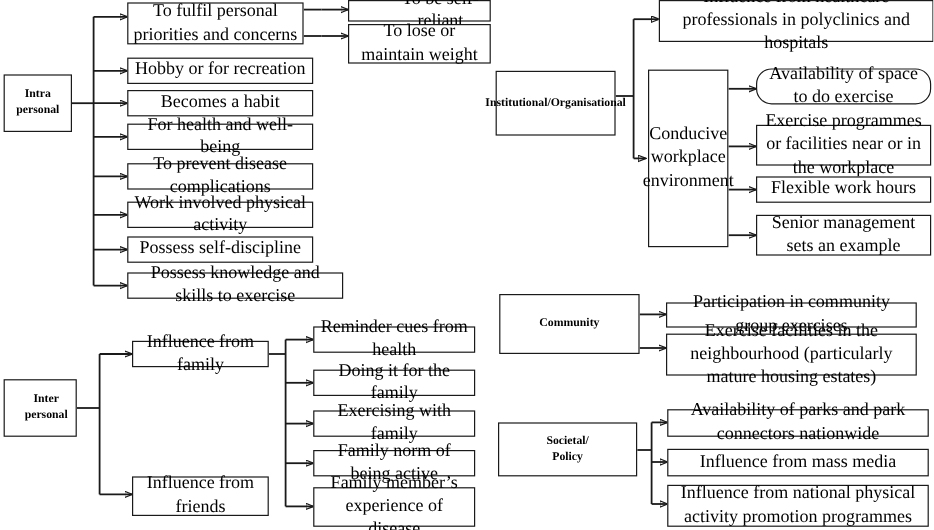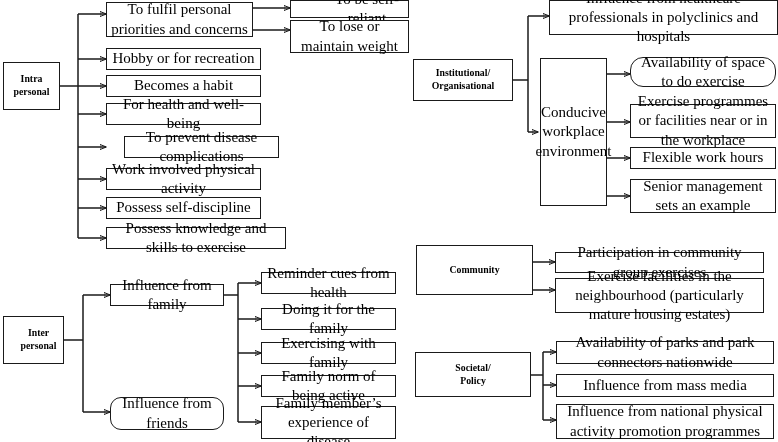--- a/index.html
+++ b/index.html
@@ -91,43 +91,43 @@
 
   <div class="box level1" style="left:3px;top:62px;width:57px;height:48px;flex-direction:column;">
     <span>Intra</span>
     <span>personal</span>
   </div>
 
   <div class="box sub" style="left:106px;top:2px;width:147px;height:35px;">To fulfil personal priorities and concerns</div>
   <div class="box sub" style="left:106px;top:48px;width:155px;height:22px;">Hobby or for recreation</div>
   <div class="box sub" style="left:106px;top:75px;width:155px;height:22px;">Becomes a habit</div>
   <div class="box sub" style="left:106px;top:103px;width:155px;height:22px;">For health and well-being</div>
-  <div class="box sub" style="left:106px;top:136px;width:155px;height:22px;margin-left:18px;">To prevent disease complications</div>
+  <div class="box sub" style="left:106px;top:136px;width:155px;height:22px;">To prevent disease complications</div>
   <div class="box sub" style="left:106px;top:168px;width:155px;height:22px;">Work involved physical activity</div>
   <div class="box sub" style="left:106px;top:197px;width:155px;height:22px;">Possess self-discipline</div>
   <div class="box sub" style="left:106px;top:227px;width:180px;height:22px;">Possess knowledge and skills to exercise</div>
 
   <div class="box sub" style="left:290px;top:0px;width:119px;height:18px;padding-left:38px;">To be self-reliant</div>
   <div class="box sub" style="left:290px;top:20px;width:119px;height:33px;">To lose or maintain weight</div>
 
   <div class="box level1" style="left:3px;top:316px;width:61px;height:48px;flex-direction:column;padding-left:13px;">
     <span>Inter</span>
     <span>personal</span>
   </div>
 
   <div class="box sub" style="left:110px;top:284px;width:114px;height:22px;">Influence from family</div>
-  <div class="box sub" style="left:110px;top:397px;width:114px;height:33px;border-radius:11px;">Influence from friends</div>
+  <div class="box sub" style="left:110px;top:397px;width:114px;height:33px;">Influence from friends</div>
 
   <div class="box sub" style="left:261px;top:272px;width:135px;height:22px;">Reminder cues from health</div>
   <div class="box sub" style="left:261px;top:308px;width:135px;height:22px;">Doing it for the family</div>
   <div class="box sub" style="left:261px;top:342px;width:135px;height:22px;">Exercising with family</div>
   <div class="box sub" style="left:261px;top:375px;width:135px;height:22px;">Family norm of being active</div>
   <div class="box sub" style="left:261px;top:406px;width:135px;height:33px;">Family member’s experience of disease</div>
 
-  <div class="box level1" style="left:413px;top:59px;width:100px;height:42px;flex-direction:column;">
+  <div class="box level1" style="left:413px;top:59px;width:100px;height:54px;flex-direction:row;">
     <span>Institutional/</span>
     <span>Organisational</span>
   </div>
 
   <div class="box sub" style="left:549px;top:0px;width:229px;height:35px;">Influence from healthcare professionals in polyclinics and hospitals</div>
   <div class="box sub" style="left:540px;top:58px;width:67px;height:148px;">Conducive workplace environment</div>
 
   <div class="box sub" style="left:630px;top:57px;width:146px;height:30px;border-radius:13px;">Availability of space to do exercise</div>
   <div class="box sub" style="left:630px;top:104px;width:146px;height:34px;">Exercise programmes or facilities near or in the workplace</div>
   <div class="box sub" style="left:630px;top:147px;width:146px;height:22px;">Flexible work hours</div>

